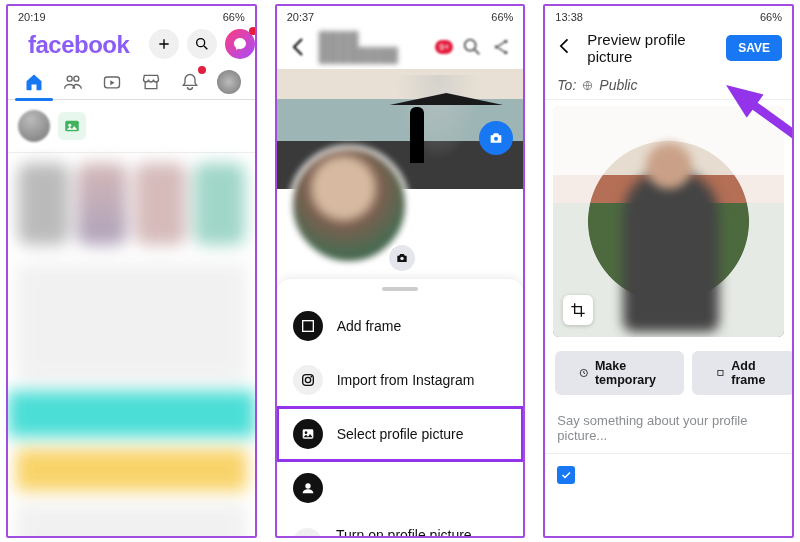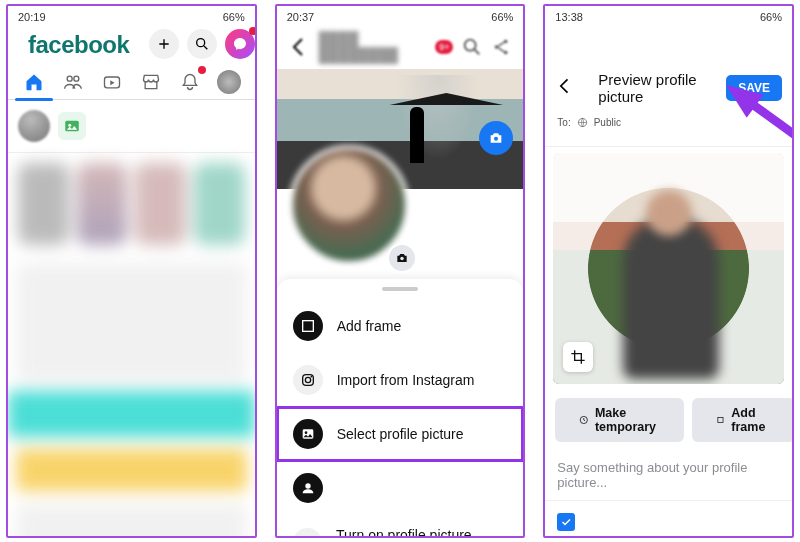--- a/index.html
+++ b/index.html
@@ -1,19 +1,19 @@
 <!DOCTYPE html>
 <html><head>
 <meta charset="utf-8">
 <style>
   * { box-sizing: border-box; margin: 0; padding: 0; }
   body { font-family: -apple-system, Helvetica, Arial, sans-serif; background: #fff; width: 800px; height: 542px; display: flex; gap: 18px; padding: 4px 6px; }
   .phone { flex: 1 1 0; border: 2px solid #a34ce0; border-radius: 2px; background: #fff; position: relative; overflow: hidden; display: flex; flex-direction: column; }
   .statusbar { display: flex; justify-content: space-between; font-size: 11px; padding: 5px 10px 2px; color: #333; }
-  .fb-logo { color: #0f766e; font-weight: 800; font-size: 24px; letter-spacing: -0.5px; padding: 2px 10px 0; }
+  .fb-logo { color: #8b5cf6; font-weight: 800; font-size: 24px; letter-spacing: -0.5px; padding: 2px 10px 0; }
   .topbar { display: flex; align-items: center; padding: 4px 10px; gap: 10px; justify-content: space-between; }
   .top-icons { display: flex; gap: 8px; }
   .circ { width: 30px; height: 30px; border-radius: 50%; background: #f0f0f0; display: flex; align-items: center; justify-content: center; position: relative; }
   .circ svg { width: 16px; height: 16px; }
   .badge { position: absolute; top: -2px; right: -2px; width: 8px; height: 8px; border-radius: 50%; background: #e41e3f; }
   .tabbar { display: flex; justify-content: space-around; padding: 6px 6px 4px; border-bottom: 1px solid #ddd; }
   .tab { width: 26px; height: 26px; display: flex; align-items: center; justify-content: center; position: relative; }
   .tab.active::after { content:""; position:absolute; bottom:-6px; left:-6px; right:-6px; height:3px; background:#1877f2; border-radius:2px; }
   .tab svg { width: 20px; height: 20px; }
   .tab .mini-badge { position:absolute; top:-3px; right:-3px; width:8px; height:8px; border-radius:50%; background:#e41e3f; }
@@ -51,25 +51,25 @@
   .s2-gap { height:90px; }
   .sheet { background:#fff; border-radius:14px 14px 0 0; box-shadow:0 -2px 10px rgba(0,0,0,0.08); margin-top:auto; }
   .sheet-handle { width:36px; height:4px; background:#ccc; border-radius:2px; margin:8px auto; }
   .sheet-item { display:flex; align-items:center; gap:14px; padding:12px 16px; font-size:14px; color:#111; }
   .sheet-item.hl { outline:3px solid #9333ea; outline-offset:-2px; }
   .sheet-item .ic { width:30px; height:30px; border-radius:50%; background:#f0f0f0; display:flex; align-items:center; justify-content:center; }
   .sheet-item .ic svg { width:16px; height:16px; fill:#111; }
   .sheet-item:nth-child(2) .ic, .sheet-item:nth-child(8) .ic { background:#111; }
   .sheet-item:nth-child(2) .ic svg, .sheet-item:nth-child(8) .ic svg { fill:#fff; }
   
-  .s3-head { display:flex; align-items:center; gap:23px; padding:6px 10px 8px;margin-top:40px; }
+  .s3-head { display:flex; align-items:center; gap:12px; padding:6px 10px 8px; }
   .s3-head .back svg { width:20px; height:20px; }
   .s3-head .title { flex:1; font-size:15px; color:#111; }
   .save-btn { background:#1877f2; color:#fff; border:none; border-radius:5px; padding:6px 12px; font-size:12px; font-weight:700; }
-  .s3-sub { display:flex; align-items:center; gap:6px; padding:4px 12px 18px; font-size:10px; color:#555; border-bottom:1px solid #eee; }
+  .s3-sub { display:flex; align-items:center; gap:6px; padding:4px 12px 6px; font-size:14px; color:#555; border-bottom:1px solid #eee;font-style:italic; }
   .s3-sub svg { width:11px; height:11px; fill:#555; }
   .preview-wrap { padding:6px 8px; position:relative; }
   .preview { width:100%; aspect-ratio:1/1; border-radius:6px; background:linear-gradient(#e6dccf 0 30%, #b46f56 30% 42%, #4d6a3f 42% 100%); position:relative; overflow:hidden; }
   .preview::before { content:""; position:absolute; inset:0; background:#fff; -webkit-mask: radial-gradient(circle at center, transparent 0 49%, #000 49.5% 100%); mask: radial-gradient(circle at center, transparent 0 49%, #000 49.5% 100%); opacity:0.86; }
   .preview .person { position:absolute; left:30%; top:28%; width:42%; height:70%; background:#444; border-radius:44px 44px 10px 10px; filter:blur(6px); }
   .preview .head { position:absolute; left:40%; top:16%; width:20%; aspect-ratio:1/1; background:#caa188; border-radius:50%; filter:blur(5px); }
   .crop-btn { position:absolute; left:18px; bottom:18px; width:30px; height:30px; border-radius:6px; background:#fff; display:flex; align-items:center; justify-content:center; box-shadow:0 1px 4px rgba(0,0,0,0.2); }
   .crop-btn svg { width:16px; height:16px; }
   .s3-actions { display:flex; gap:8px; padding:8px 10px; }
   .pill { display:flex; align-items:center; gap:6px; background:#e4e6eb; border-radius:6px; padding:8px 24px; font-size:12.5px; font-weight:600; color:#111; }

